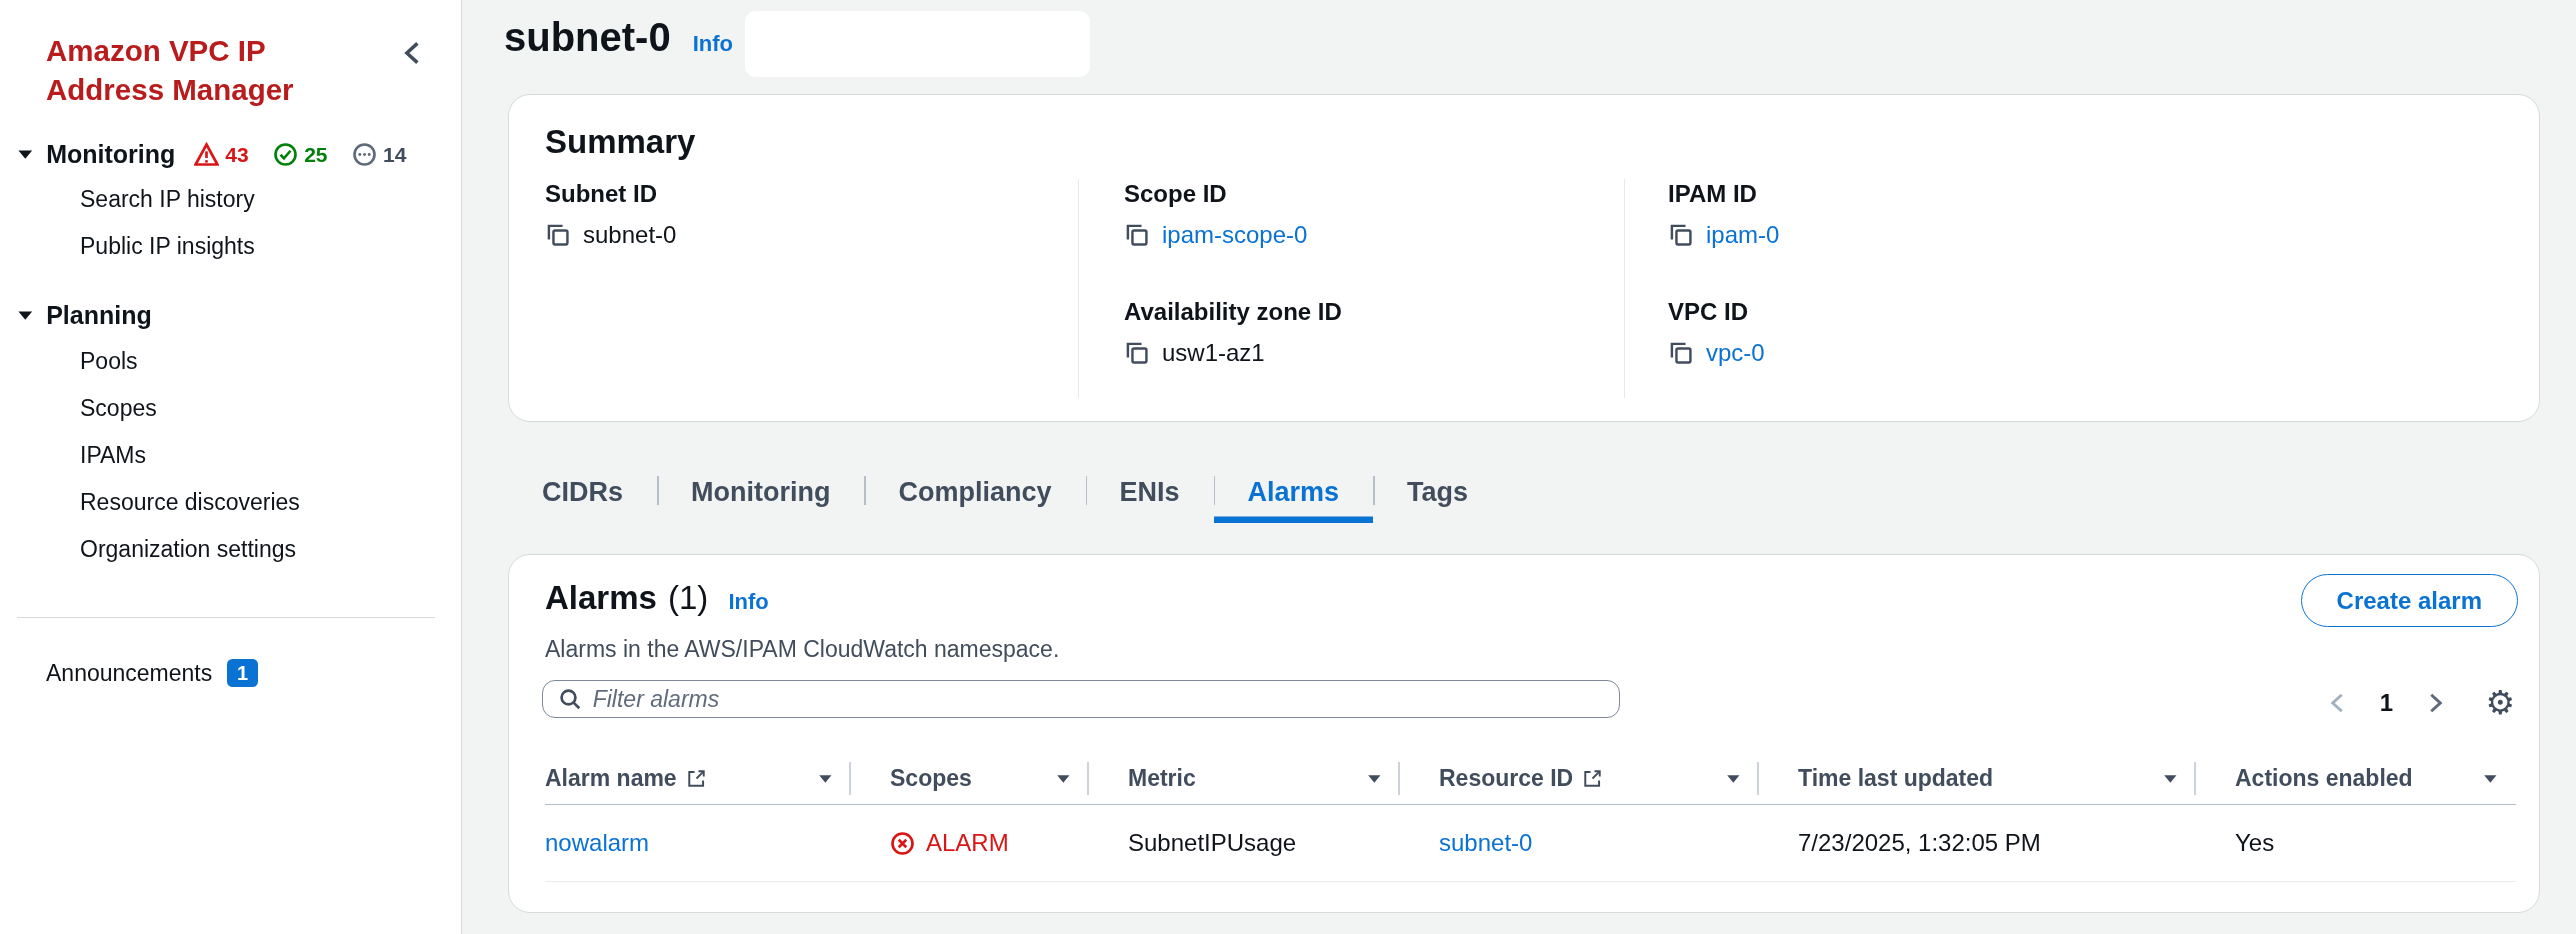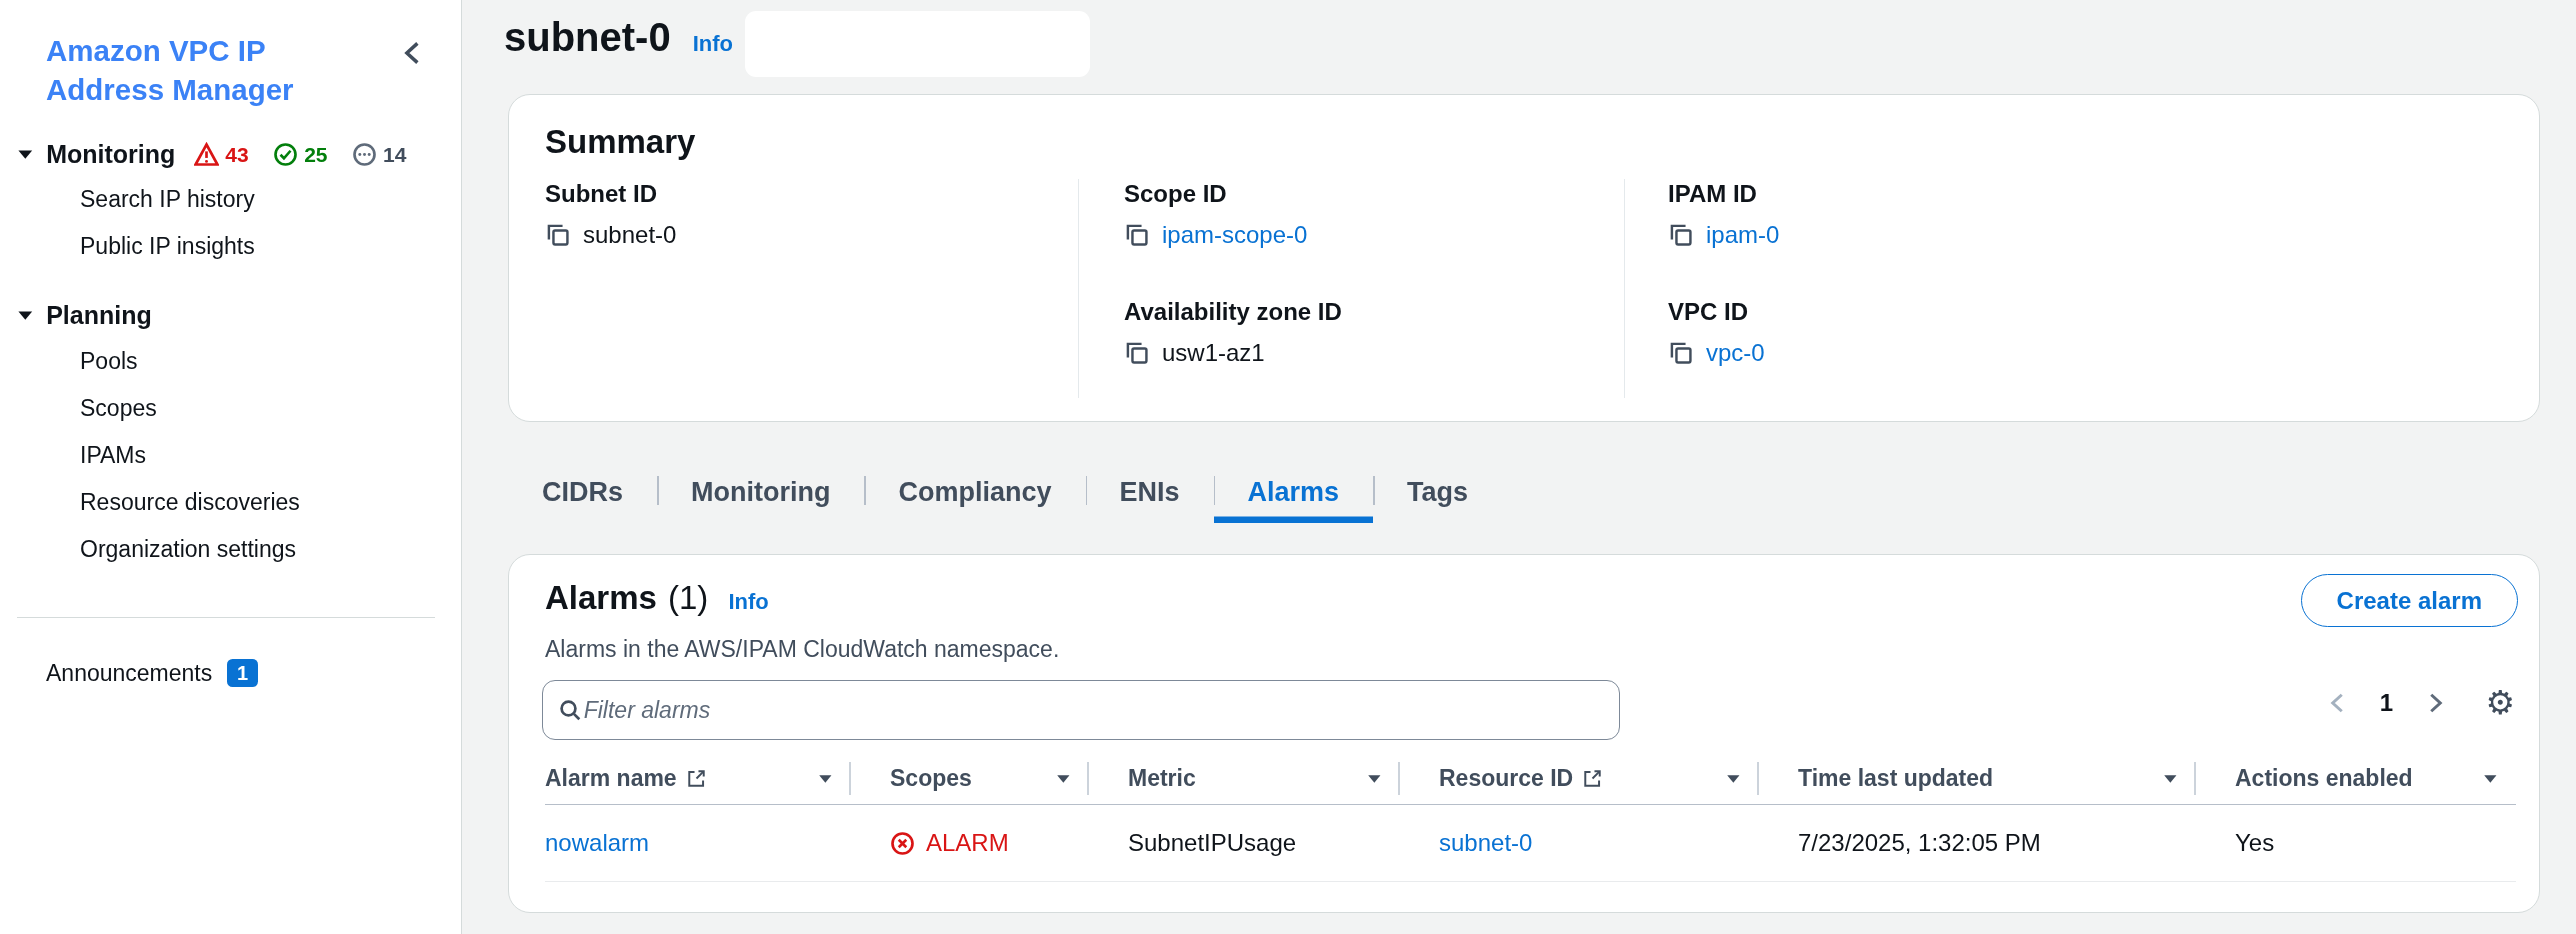--- a/index.html
+++ b/index.html
@@ -12,21 +12,21 @@
   }
   svg { display:block; }
 
   
   .sidebar {
     position:absolute; left:0; top:0; width:462px; height:935px;
     background:#ffffff; border-right:0.9px solid #d5dbdb;
   }
   .sidebar-title {
     padding:31px 88px 0 46px;
-    font-size:29.5px; font-weight:700; line-height:39px; color:#3b82f6;
+    font-size:29.5px; font-weight:700; line-height:39px; color:#b91c1c;
   }
   .collapse-btn {
     position:absolute; top:37px; right:33px; width:31px; height:31px;
     color:#414d5c; cursor:pointer; display:flex; align-items:center; justify-content:center;
   }
   .section-header {
     display:flex; align-items:center; gap:13px;
     padding-left:16.6px; margin-top:31px;
     font-size:25px; font-weight:700; cursor:pointer;
   }
@@ -104,23 +104,23 @@
   .alarms-count { font-size:33px; font-weight:400; color:#0f141a; }
   .alarms-title-row .info-link { margin-left:9.2px; }
   .alarms-desc { position:absolute; left:36px; top:81px; font-size:23px; color:#414d5c; }
   .create-alarm-btn {
     position:absolute; right:21px; top:19.4px; height:53px;
     border:1.8px solid #0972d3; border-radius:27px; background:#fff;
     color:#0972d3; font-size:24px; font-weight:700; font-family:inherit;
     padding:0 35px; cursor:pointer;
   }
   .filter-box {
-    position:absolute; left:33px; top:125px; width:1078px; height:60px;
+    position:absolute; left:33px; top:125px; width:1078px; height:38px;
     border:1.8px solid #7d8998; border-radius:13px; background:#fff;
-    display:flex; align-items:center; padding:0 14.7px; gap:2px;
+    display:flex; align-items:center; padding:0 14.7px; gap:11px;
   }
   .filter-box .search-icon { color:#414d5c; flex:none; }
   .filter-input {
     border:none; outline:none; width:100%; font-size:23px; font-family:inherit; color:#0f141a; background:transparent;
   }
   .filter-input::placeholder { font-style:italic; color:#5f6b7a; }
   .pagination {
     position:absolute; right:24px; top:131px;
     display:flex; align-items:center; gap:29.5px;
   }

